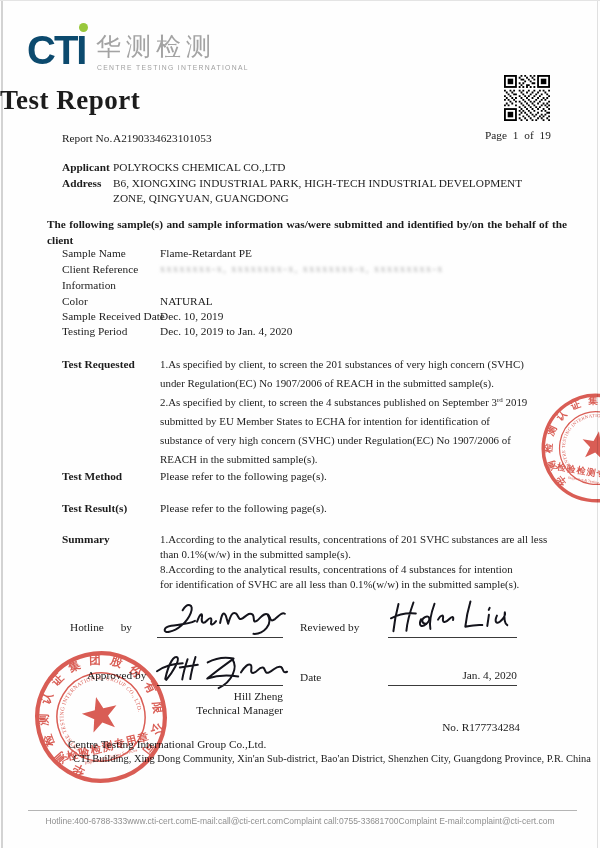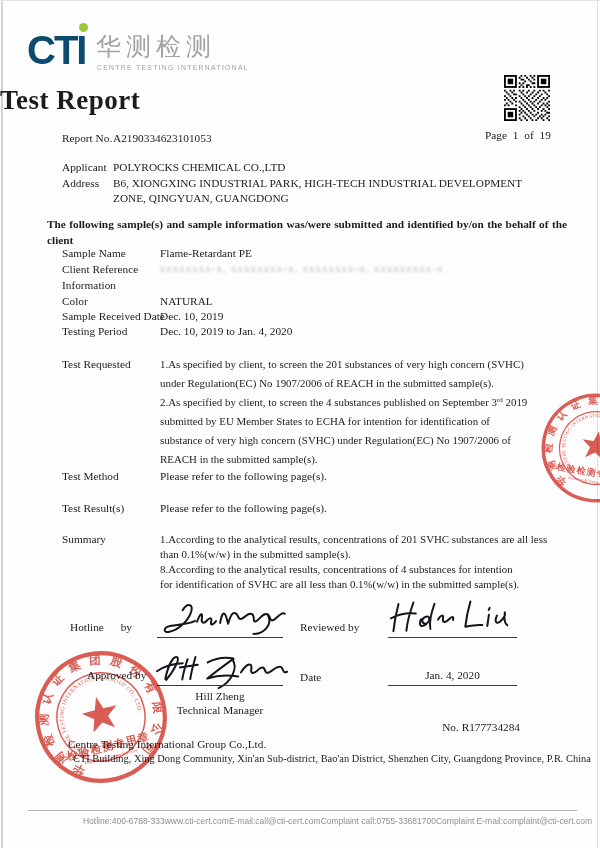--- a/index.html
+++ b/index.html
@@ -1,19 +1,19 @@
 <!DOCTYPE html>
 <html><head>
 <meta charset="utf-8">
 <style>
   html,body{margin:0;padding:0}
   body{width:600px;height:848px;position:relative;overflow:hidden;background:#fefefe;
        font-family:"Liberation Serif",serif;color:#1c1c1c;font-size:11.3px}
   .abs{position:absolute;white-space:nowrap;line-height:1.2}
-  .bold{font-weight:normal}
+  .bold{font-weight:bold}
   .edge{position:absolute;background:#d3d3d3}
   .edge-l{left:1px;top:0;width:2px;height:848px}
   .edge-r{left:597px;top:0;width:1px;height:848px;background:#e0e0e0}
   .edge-t{left:0;top:0;width:600px;height:1px;background:#e4e4e4}
 
   
   .logo-cti{left:27px;top:30px;font-family:"Liberation Sans",sans-serif;font-weight:bold;
             font-size:40px;letter-spacing:-2px;color:#0c4a6e;line-height:1}
   .logo-dot{position:absolute;left:79px;top:23px;width:9px;height:9px;border-radius:50%;background:#99c83c}
   .logo-cn{left:96px;top:33px;font-family:"Liberation Sans",sans-serif;font-size:25px;
@@ -33,32 +33,32 @@
          font-weight:bold;line-height:16px;font-size:11.3px}
   .redact{color:#a9a9a9;filter:blur(1.6px);font-size:10px;letter-spacing:1.5px}
 
   .body-sm{font-size:10.9px}
   sup{font-size:7px;vertical-align:4px}
 
   
   .sigline{position:absolute;height:1px;background:#3a3a3a}
   .sig{position:absolute;transform:rotate(-2deg)}
   .sig path{stroke:#14141c;stroke-width:2;fill:none;stroke-linecap:round;stroke-linejoin:round}
-  .ctr{text-align:center}
+  .ctr{text-align:right}
 
   
   .stamp{position:absolute;opacity:.87;mix-blend-mode:multiply}
   .stamp-bl{left:26px;top:642px;width:150px;height:150px;transform:rotate(-14deg)}
   .stamp-r{left:534px;top:386px;width:124px;height:124px;transform:rotate(10deg)}
 
   .company-address{font-size:10.4px}
   .ref-no{left:390px;top:721px;width:130px;text-align:right}
 
   .footer-line{position:absolute;left:28px;top:810px;width:549px;height:1px;background:#b5b5b5}
-  .footer{position:absolute;left:8px;top:816px;width:584px;display:flex;justify-content:flex-end;
+  .footer{position:absolute;left:8px;top:816px;width:584px;display:flex;justify-content:center;
           font-family:"Liberation Sans",sans-serif;font-size:8.5px;color:#8f8f8f}
 </style>
 </head>
 <body>
 
 <div>
   <div class="edge edge-l"></div>
   <div class="edge edge-r"></div>
   <div class="edge edge-t"></div>
 

